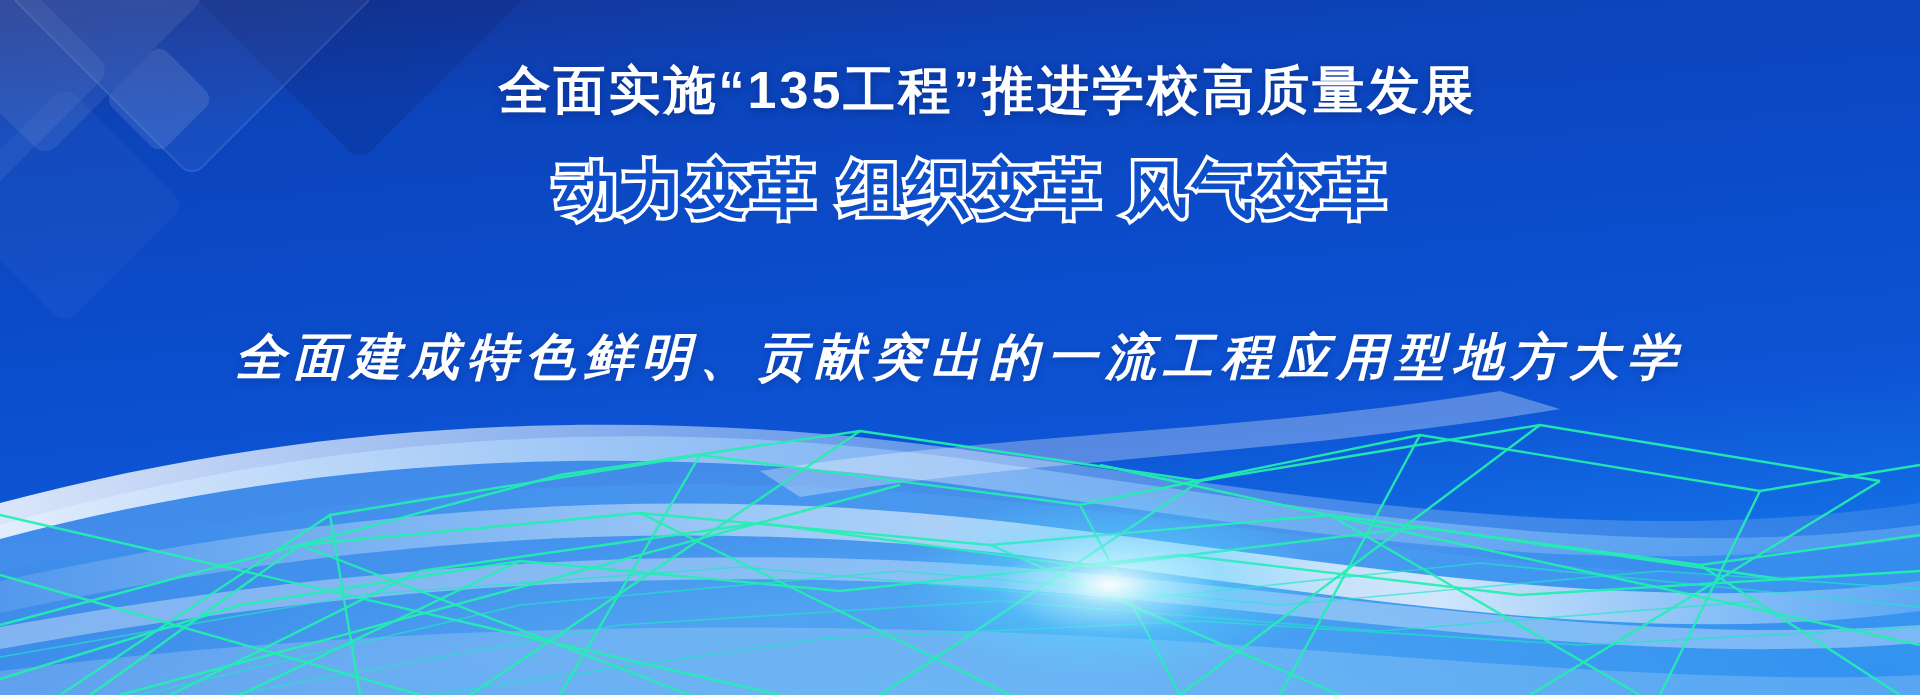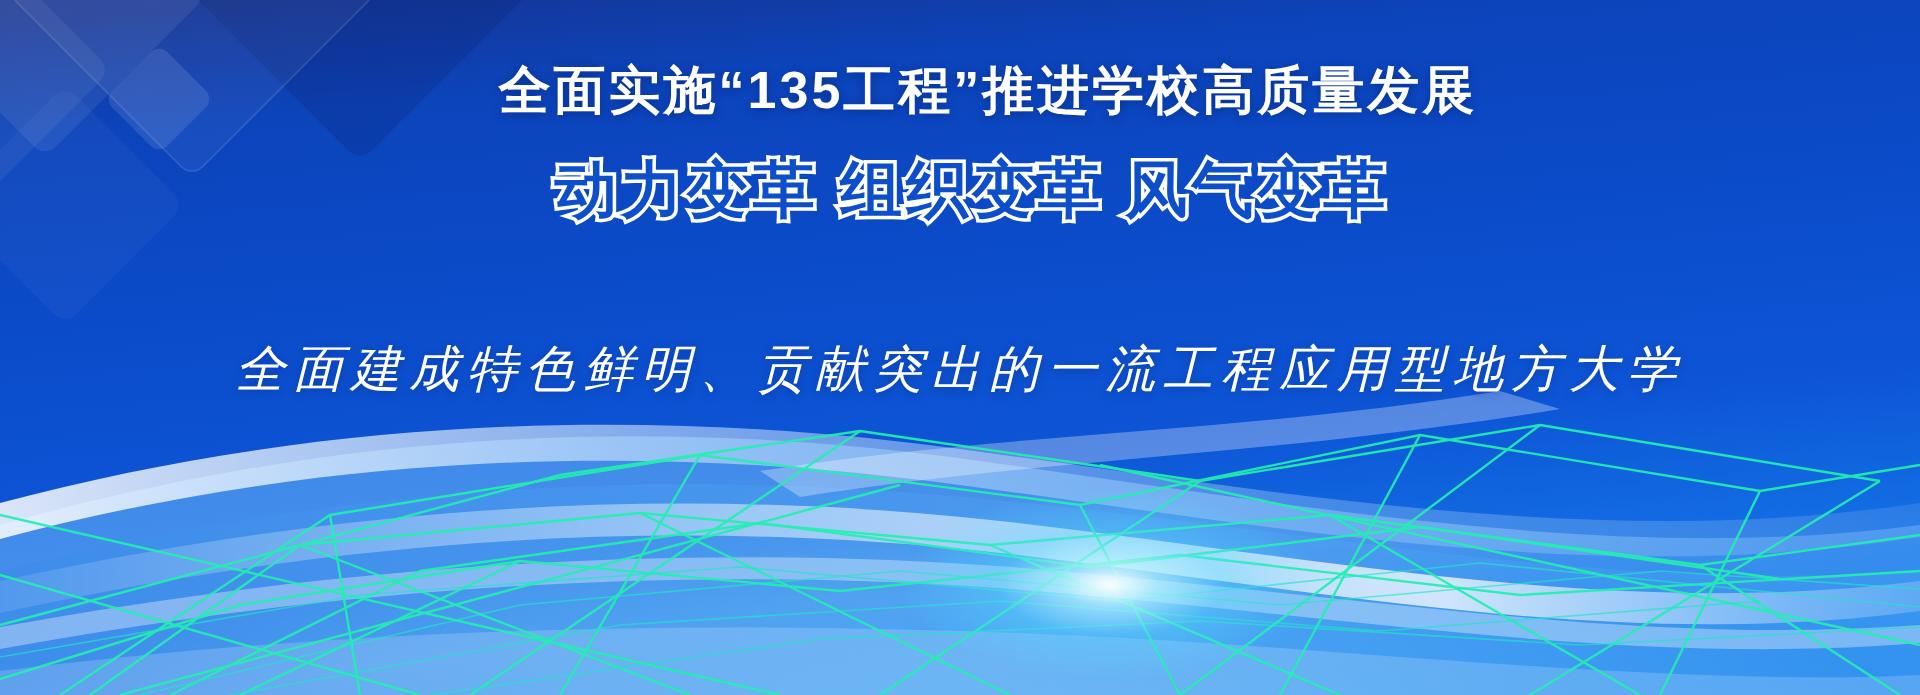--- a/index.html
+++ b/index.html
@@ -53,23 +53,23 @@
     font-weight:bold;
     letter-spacing:4px;
     color:#0d4fcb;
     -webkit-text-stroke:7px #ffffff;
     paint-order:stroke fill;
     text-shadow:0 0 1px rgba(255,255,255,.8);
     margin-left:12px;
   }
 
   .l3{
-    top:336px;
+    top:324px;
     font-size:50px;
-    font-weight:normal;
+    font-weight:bold;
     font-style:italic;
     letter-spacing:8px;
     font-family:"Liberation Serif","DejaVu Serif",serif;
     text-shadow:0 2px 8px rgba(0,30,100,.35);
   }
 
   .l4{
     top:462px;
     font-size:68px;
     font-weight:bold;

